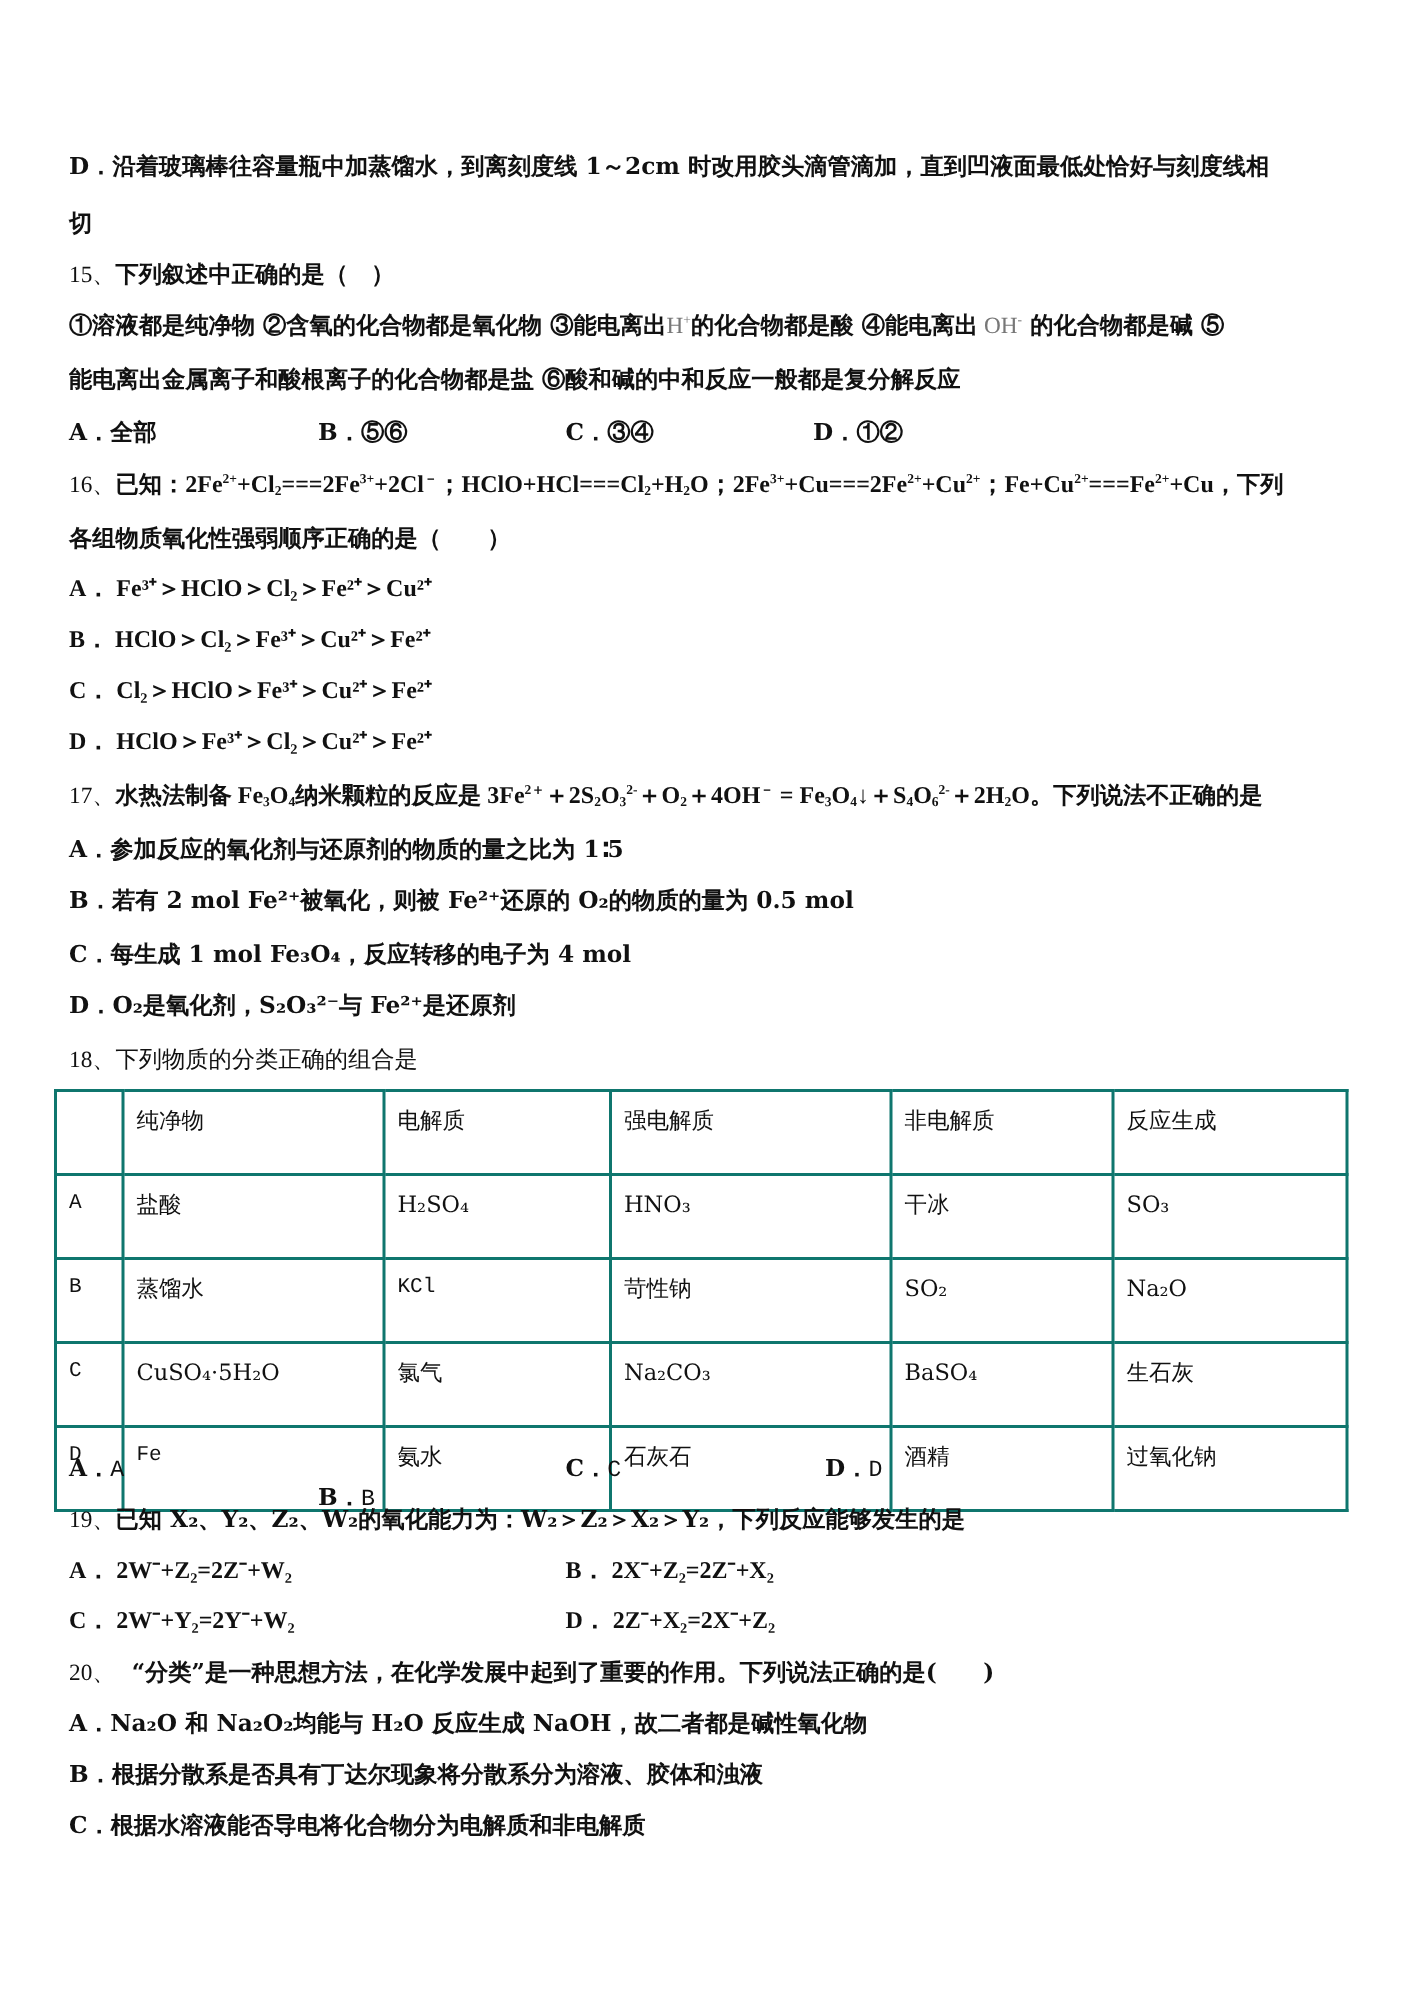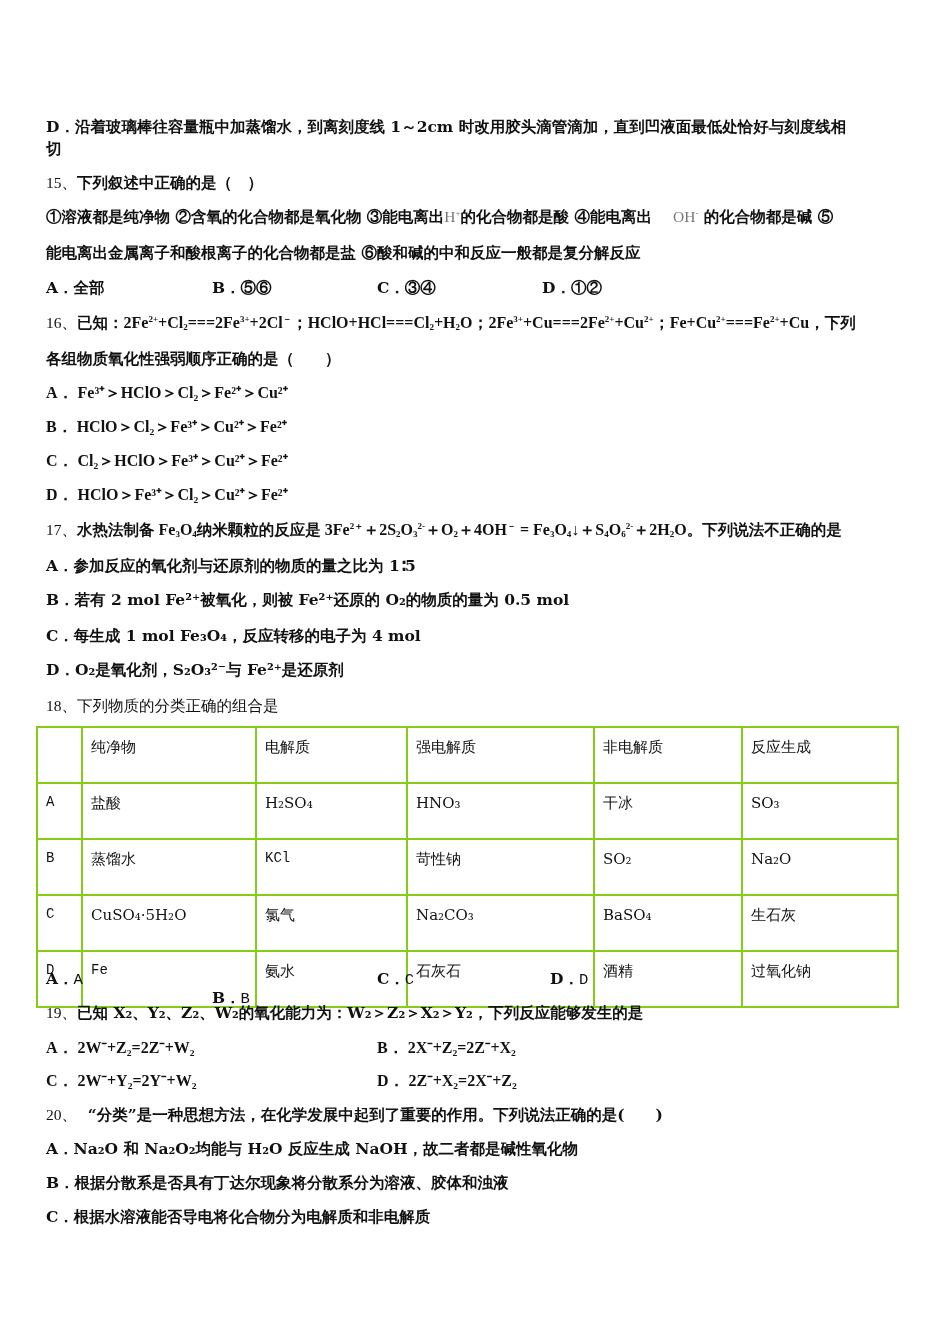--- a/index.html
+++ b/index.html
@@ -21,43 +21,43 @@
   .opt-row { position: absolute; left: 46px; font-size: 15.5px; font-weight: bold; line-height: 20px; white-space: nowrap; }
   .opt-row span.o { position: absolute; white-space: nowrap; }
 
   table.cls {
     position: absolute; left: 36px; top: 726px; width: 861px;
     border-collapse: collapse; table-layout: fixed;
     font-family: "DejaVu Serif", "Liberation Mono", serif;
     font-size: 15px; font-weight: normal;
   }
   table.cls td {
-    border: 2px solid #84cc16; height: 44px; padding: 0 0 0 8px;
+    border: 2px solid #0f766e; height: 44px; padding: 0 0 0 8px;
     vertical-align: top; padding-top: 10px; white-space: nowrap;
   }
   table.cls td.mono { font-family: "Liberation Mono", "DejaVu Sans Mono", monospace; font-size: 14px; }
 </style>
 </head>
 <body>
 
-<div class="line" style="top:101px;margin-top:16px;">
+<div class="line" style="top:101px;">
   <span>D．</span><span>沿着玻璃棒往容量瓶中加蒸馏水，到离刻度线 1～2cm 时改用胶头滴管滴加，直到凹液面最低处恰好与刻度线相</span>
 </div>
 <div class="line" style="top:139px;">
   <span>切</span>
 </div>
 
 <div class="line" style="top:173px;text-align:center;">
   <span class="num">15、</span><span>下列叙述中正确的是（　）</span>
 </div>
 <div class="line" style="top:207px;">
   <span>①溶液都是纯净物</span>
   <span>②含氧的化合物都是氧化物</span>
   <span>③能电离出</span><span class="gray">H</span><sup class="gray">+</sup><span>的化合物都是酸</span>
-  <span>④能电离出</span><span class="gray" style="margin-left:21px">OH</span><sup class="gray">-</sup><span> 的化合物都是碱</span>
+  <span>④能电离出</span><span class="gray" style="margin-left:4px">OH</span><sup class="gray">-</sup><span> 的化合物都是碱</span>
   <span>⑤</span>
 </div>
 <div class="line" style="top:243px;">
   <span>能电离出金属离子和酸根离子的化合物都是盐 ⑥酸和碱的中和反应一般都是复分解反应</span>
 </div>
 <div class="opt-row" style="top:278px; width:860px; height:20px;">
   <span class="o" style="left:0px;"><span>A．</span><span>全部</span></span>
   <span class="o" style="left:166px;"><span>B．</span><span>⑤⑥</span></span>
   <span class="o" style="left:331px;"><span>C．</span><span>③④</span></span>
   <span class="o" style="left:496px;"><span>D．</span><span>①②</span></span>

